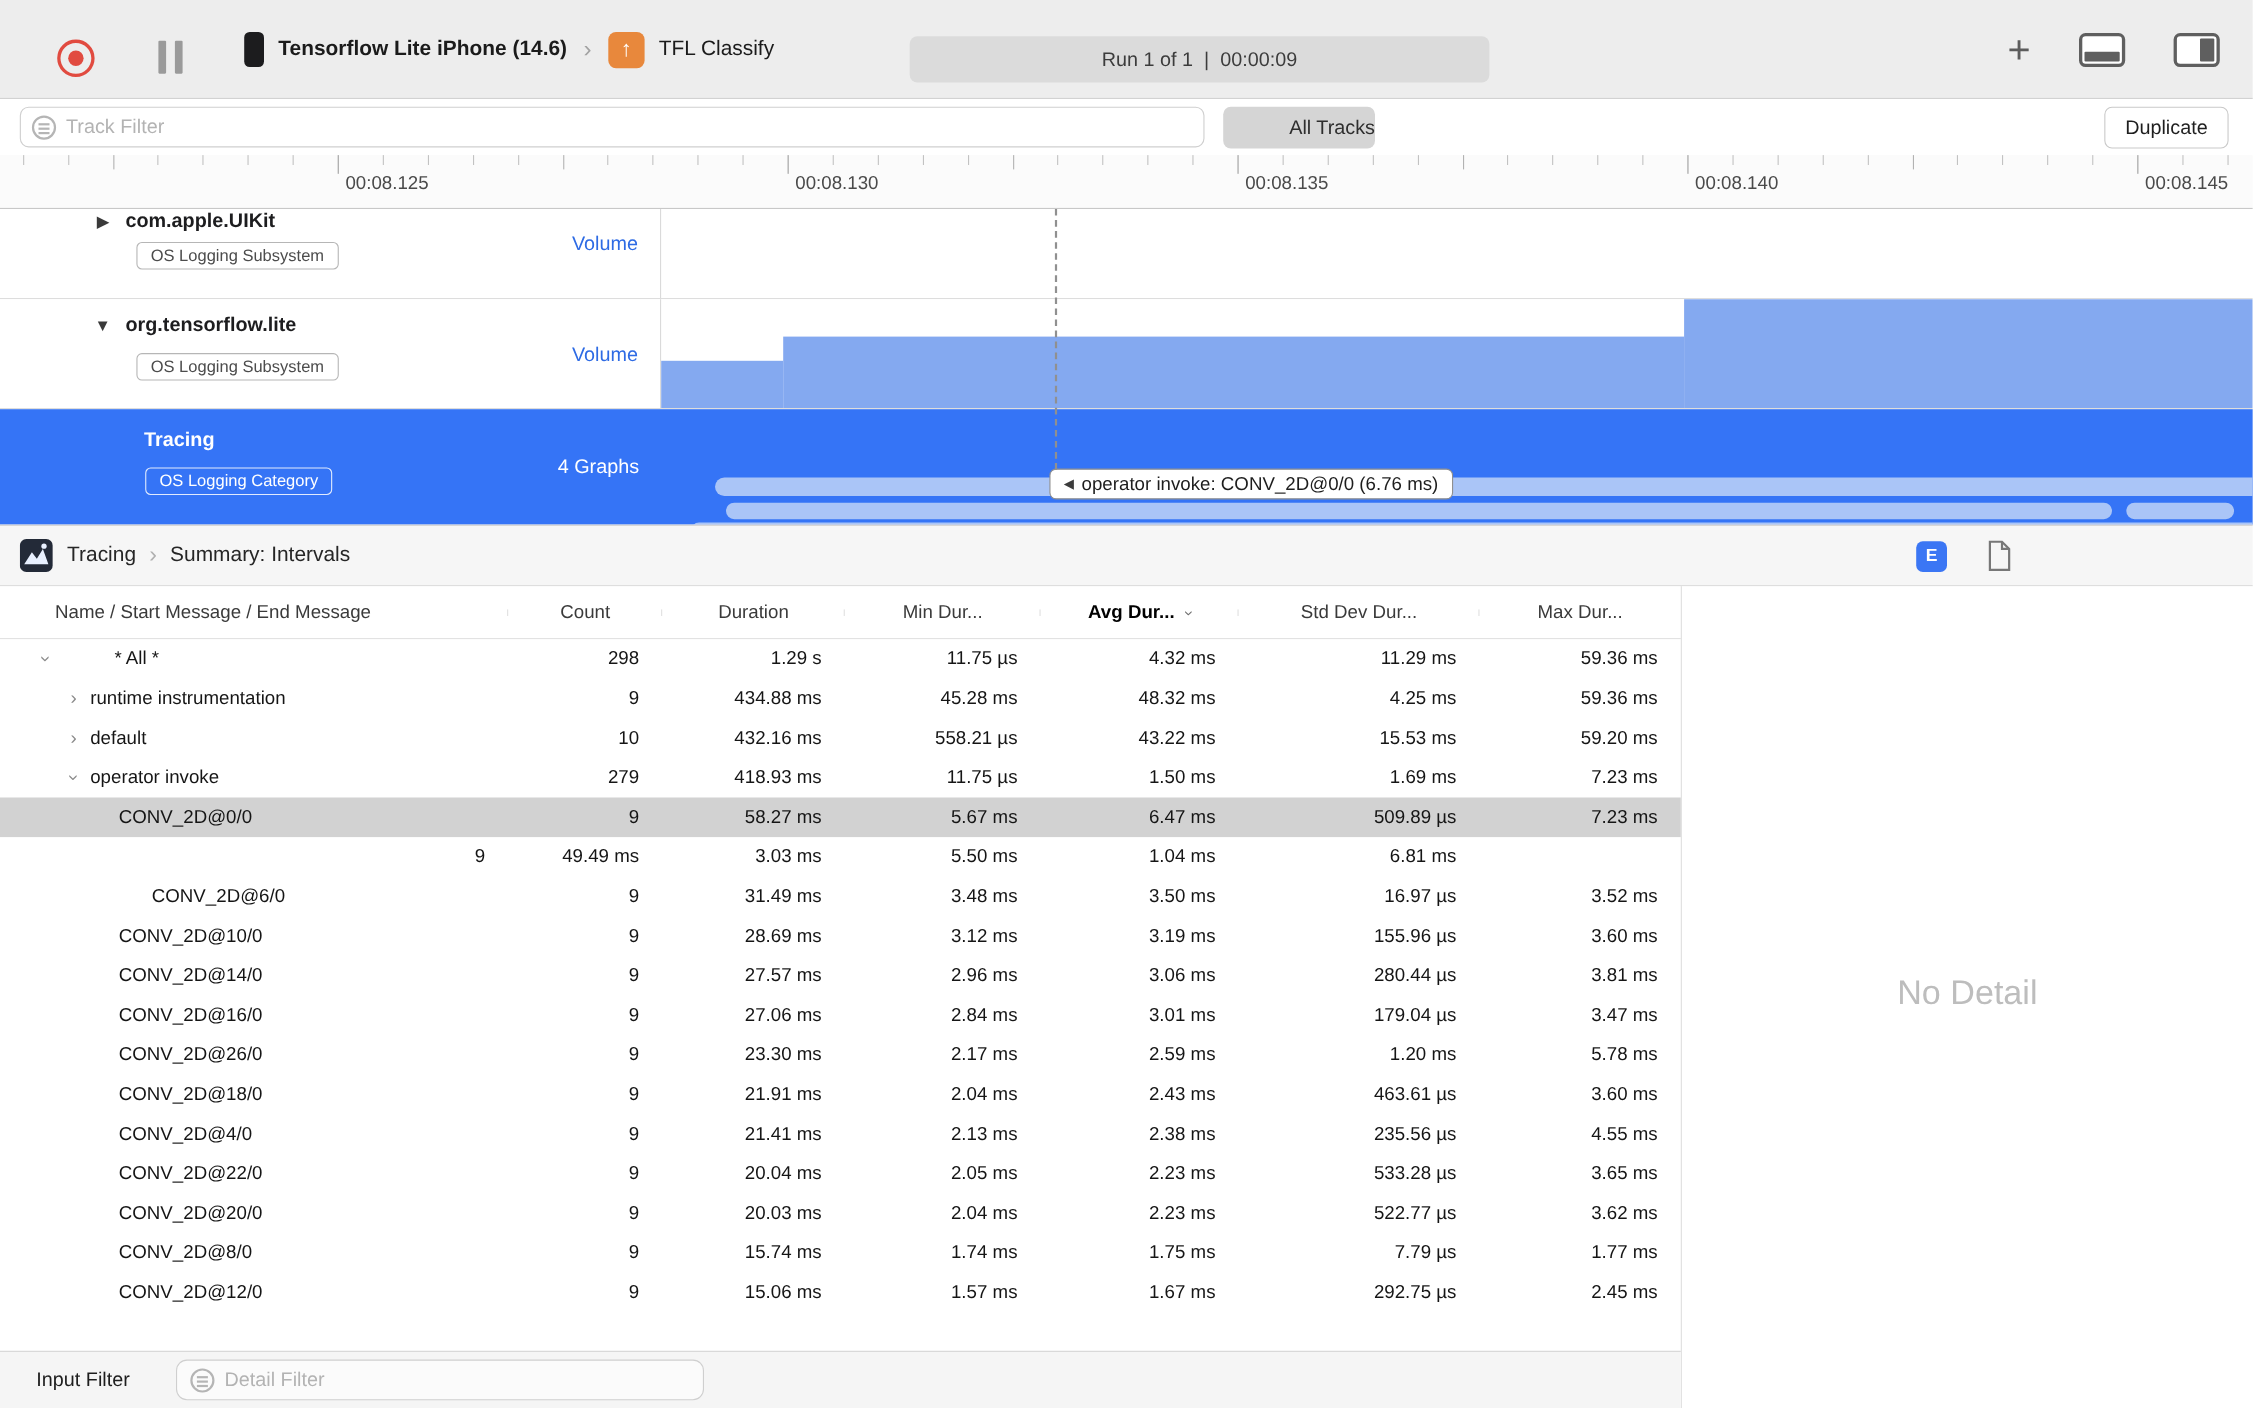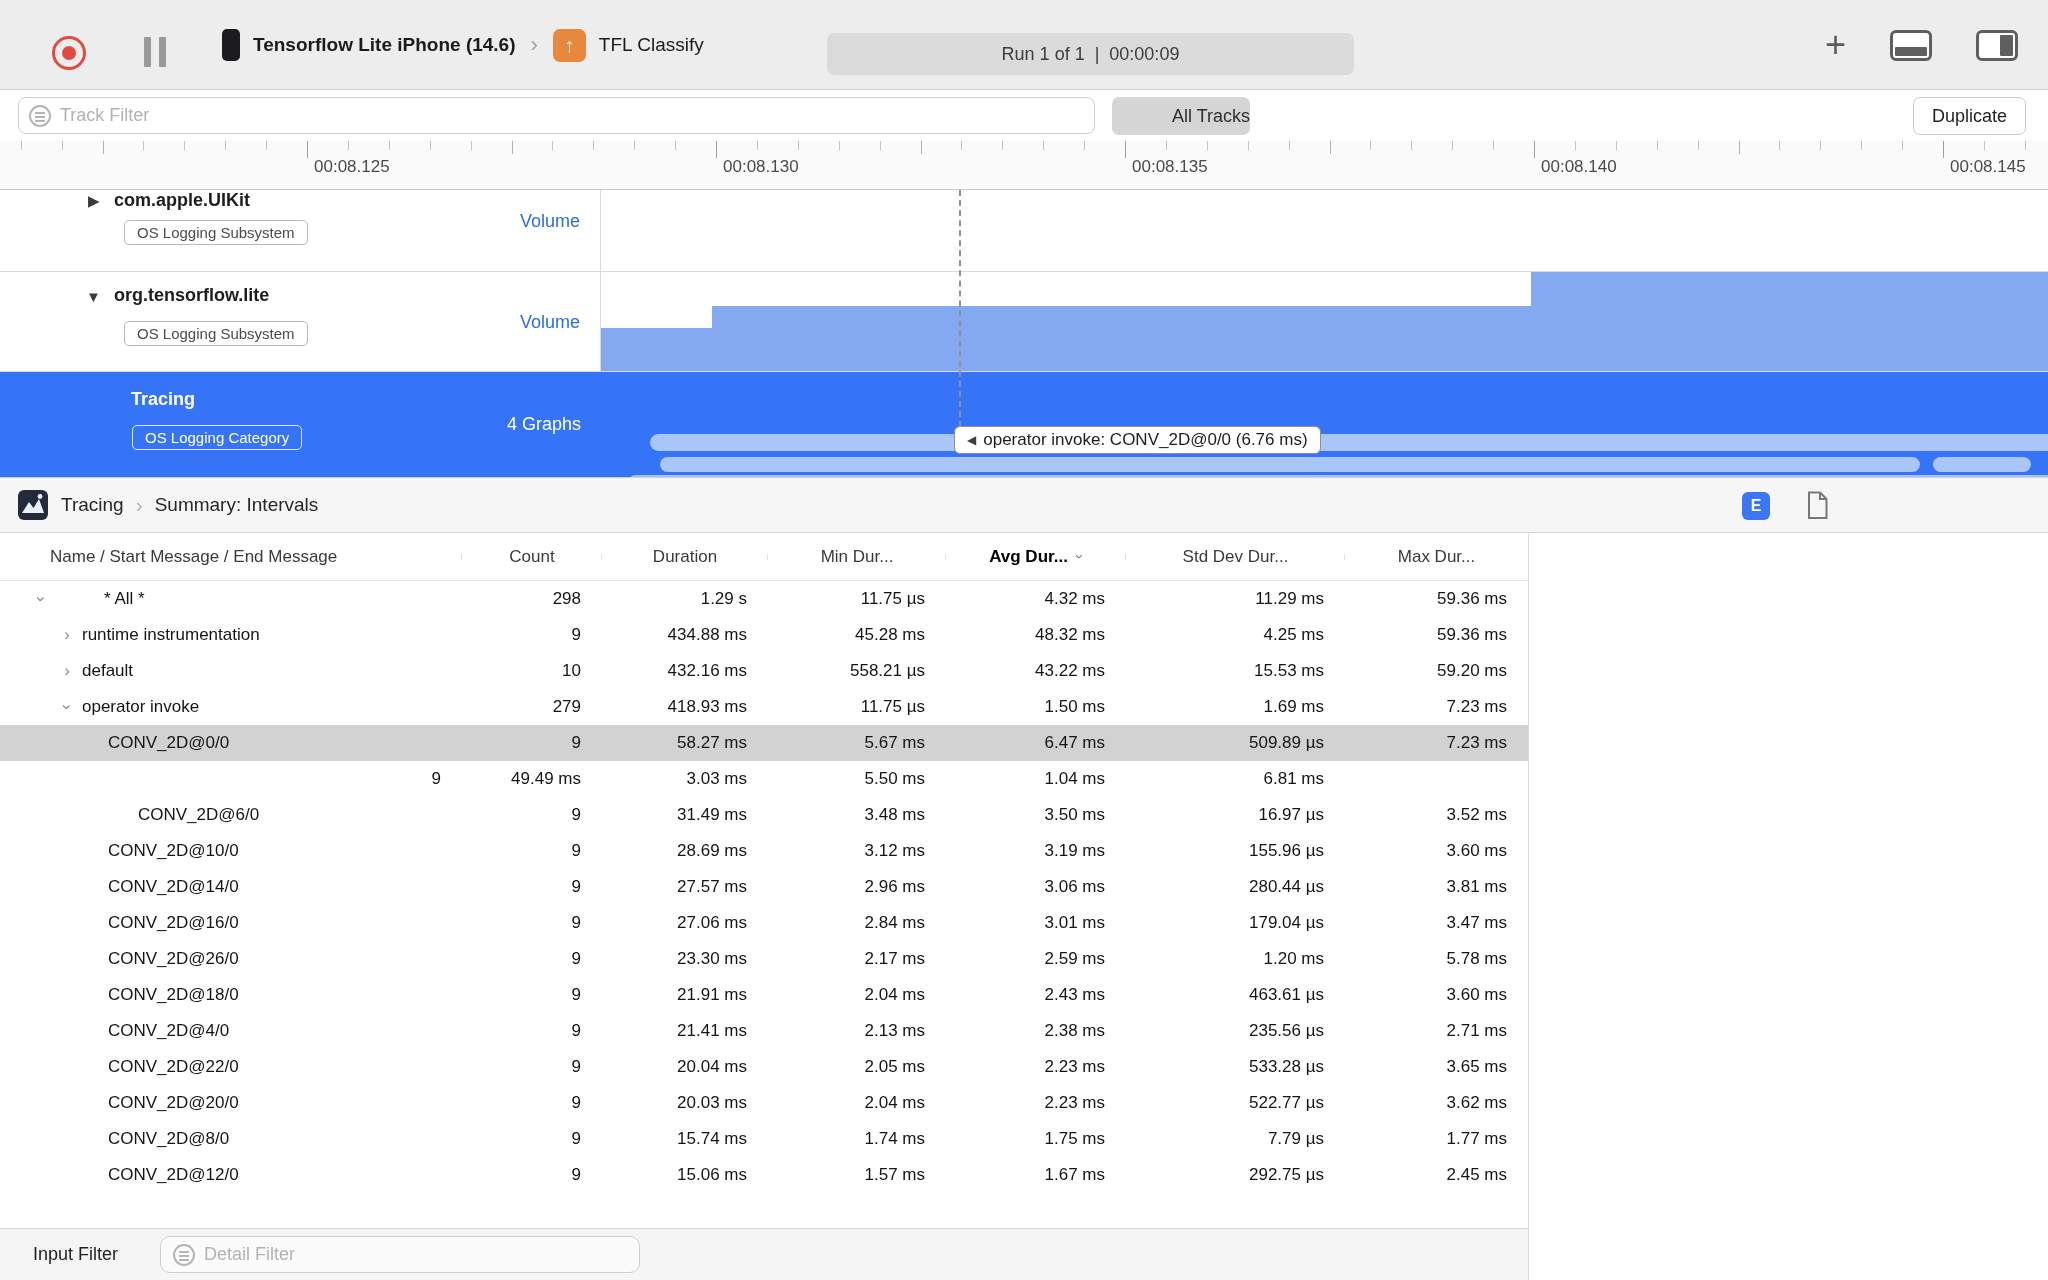--- a/index.html
+++ b/index.html
@@ -433,21 +433,21 @@
       <div class="trow">
       <div class="cell-name" style="padding-left: 78px;">
         <span class="disclosure"></span>
         <span class="row-label">CONV_2D@4/0</span>
       </div>
       <div class="cell-num">9</div>
       <div class="cell-num">21.41 ms</div>
       <div class="cell-num">2.13 ms</div>
       <div class="cell-num">2.38 ms</div>
       <div class="cell-num">235.56 µs</div>
-      <div class="cell-num">2.71 ms</div>
+      <div class="cell-num">4.55 ms</div>
     </div>
       <div class="trow">
       <div class="cell-name" style="padding-left: 78px;">
         <span class="disclosure"></span>
         <span class="row-label">CONV_2D@22/0</span>
       </div>
       <div class="cell-num">9</div>
       <div class="cell-num">20.04 ms</div>
       <div class="cell-num">2.05 ms</div>
       <div class="cell-num">2.23 ms</div>
@@ -486,20 +486,23 @@
       <div class="cell-num">9</div>
       <div class="cell-num">15.06 ms</div>
       <div class="cell-num">1.57 ms</div>
       <div class="cell-num">1.67 ms</div>
       <div class="cell-num">292.75 µs</div>
       <div class="cell-num">2.45 ms</div>
     </div>
     </div>
 
   <div id="panel-divider"></div>
+  <div id="detail-panel">
+    <div id="no-detail">No Detail</div>
+  </div>
 
   <div id="bottom-bar">
     <span class="bottom-label">Input Filter</span>
     <div class="pill-input detail-filter">
       <span class="filter-icon"></span>
       <input type="text" placeholder="Detail Filter" style="">
     </div>
   </div>
 
 </div>

